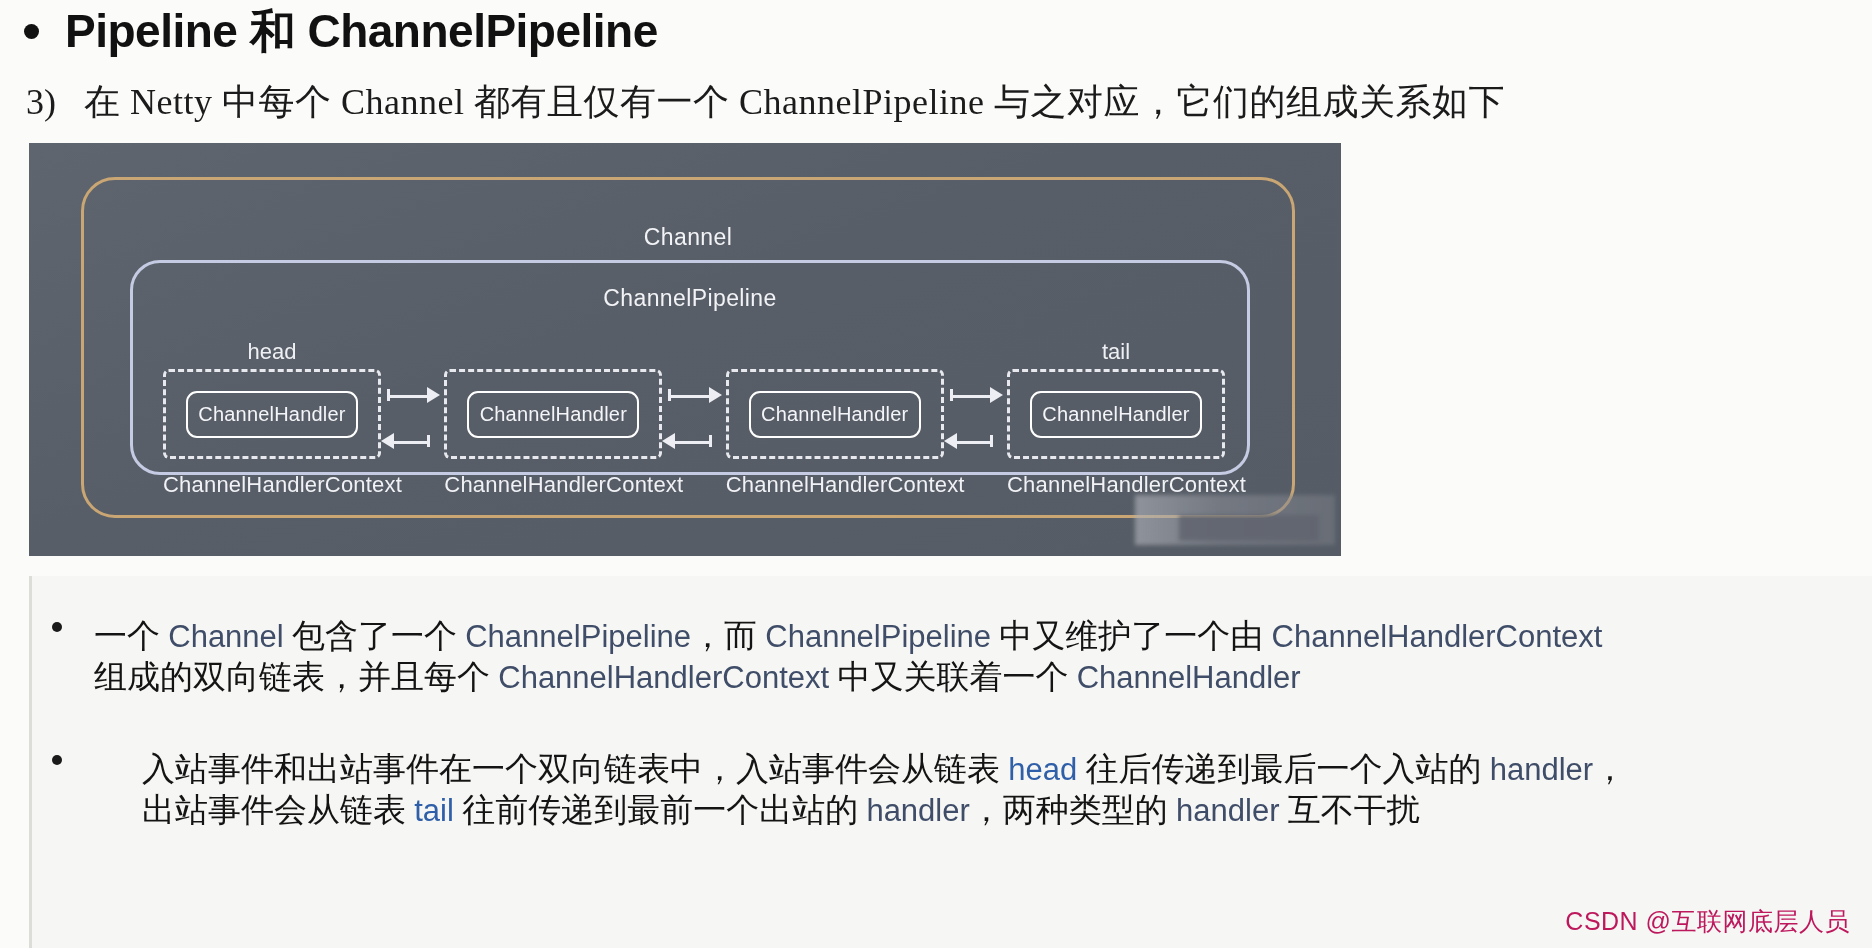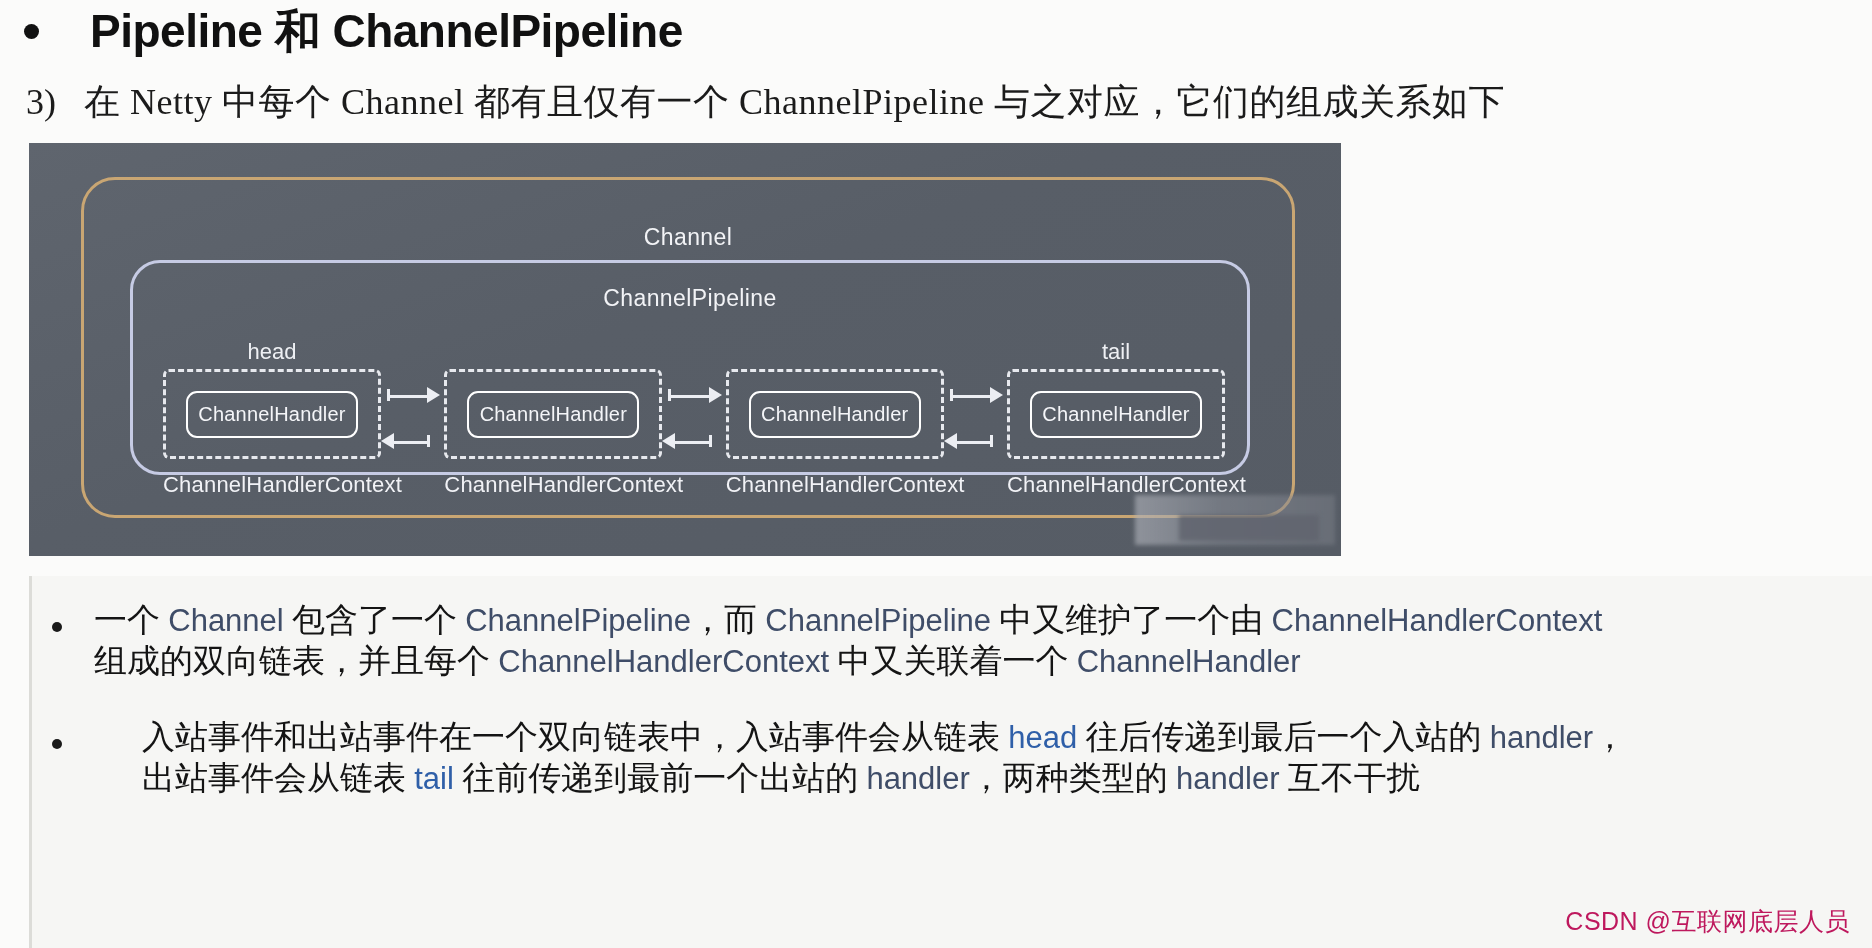--- a/index.html
+++ b/index.html
@@ -18,21 +18,20 @@
 
   
   .heading-row {
     position: absolute;
     left: 0px;
     top: 0px;
     width: 1872px;
     height: 62px;
     display: flex;
     align-items: center;
-    gap: 25px;
   }
   .heading-bullet {
     width: 15px;
     height: 15px;
     border-radius: 50%;
     background: #111111;
     margin-left: 24px;
     margin-right: 26px;
     flex: 0 0 auto;
   }
@@ -267,20 +266,21 @@
     margin-right: 32px;
     margin-top: 22px;
     flex: 0 0 auto;
   }
   .note-lines {
     font-size: 33px;
     line-height: 1.23;
     color: #141414;
     font-family: "Liberation Serif", "DejaVu Serif", serif;
     white-space: nowrap;
+    margin-top: 16px;
   }
   .en { color: #3f4d68; font-family: "Liberation Sans", "DejaVu Sans", sans-serif; font-size: 31px; }
   .en-blue { color: #2f5fa8; font-family: "Liberation Sans", "DejaVu Sans", sans-serif; font-size: 31px; }
 
   .watermark {
     position: absolute;
     right: 22px;
     bottom: 10px;
     color: #be185d;
     font-size: 25px;

